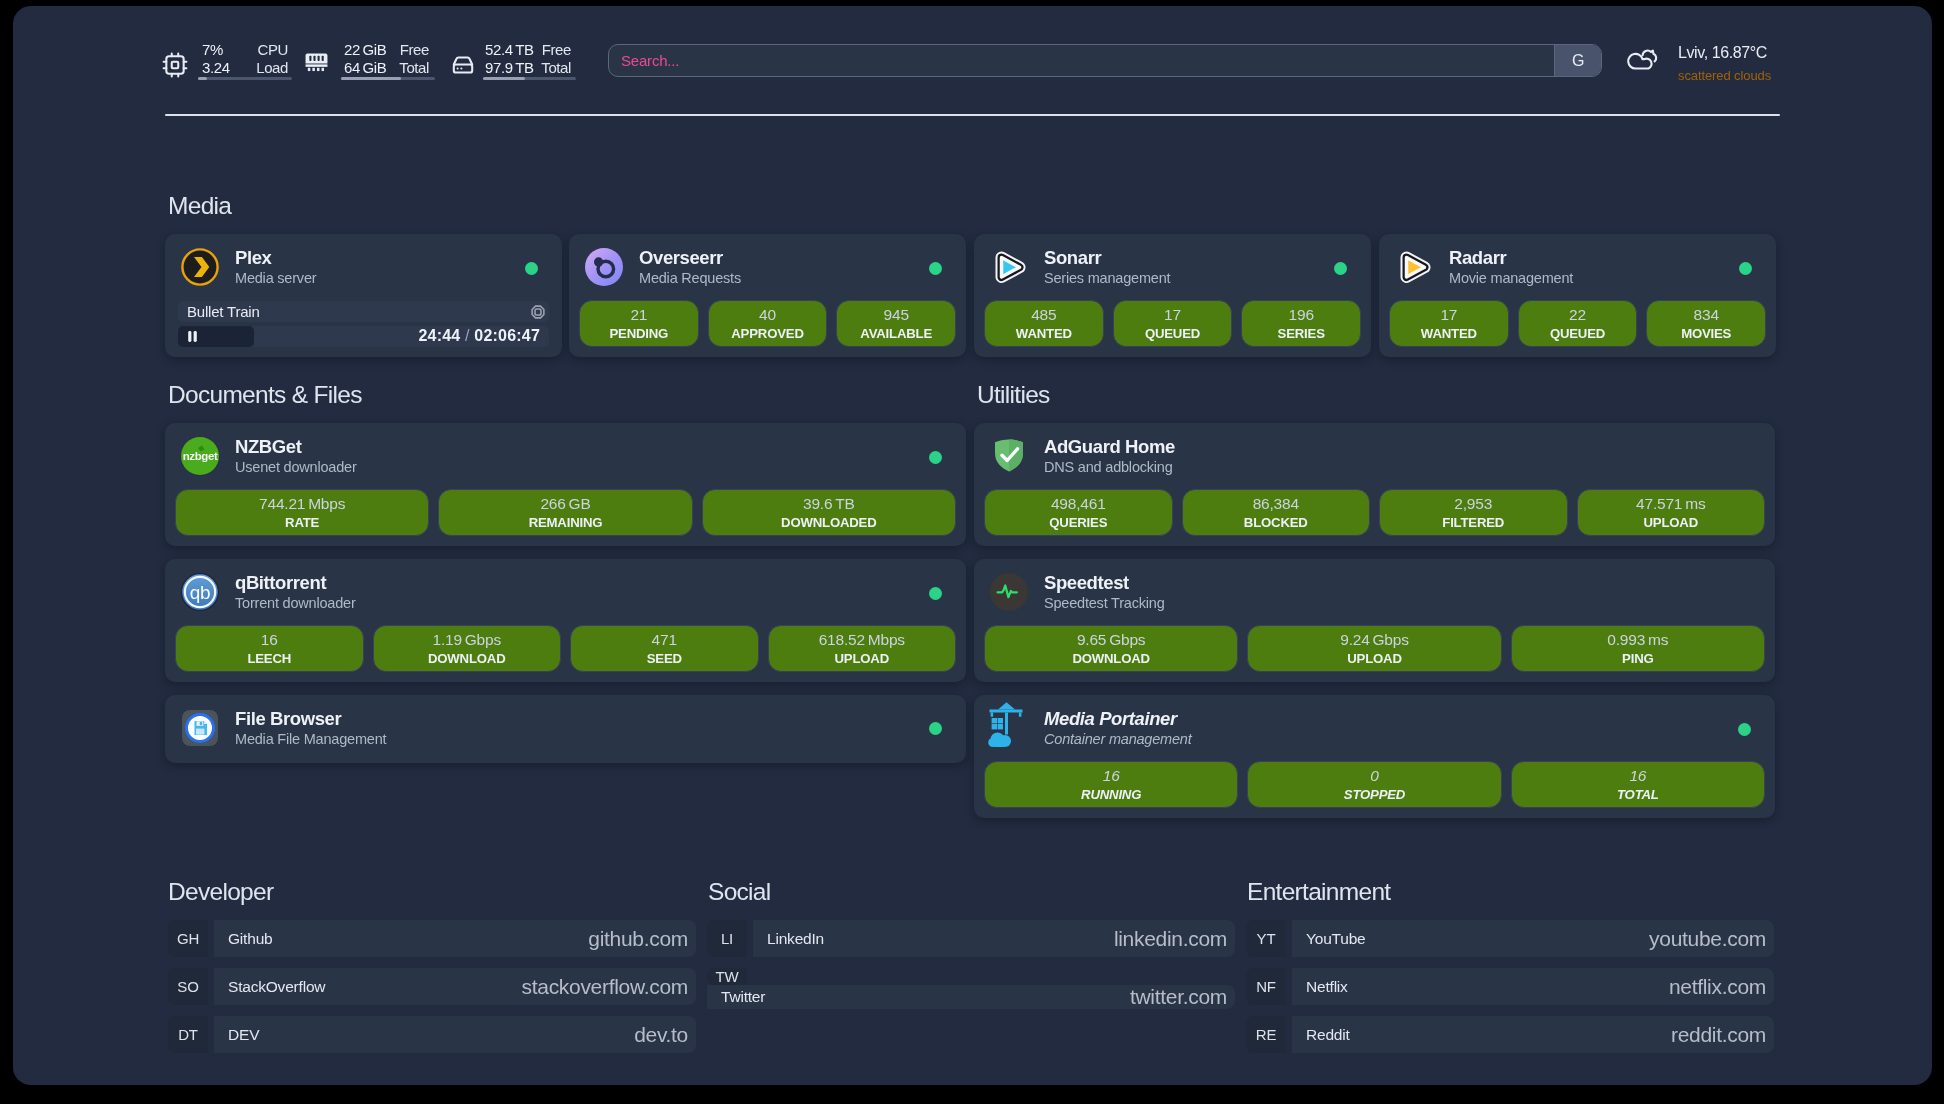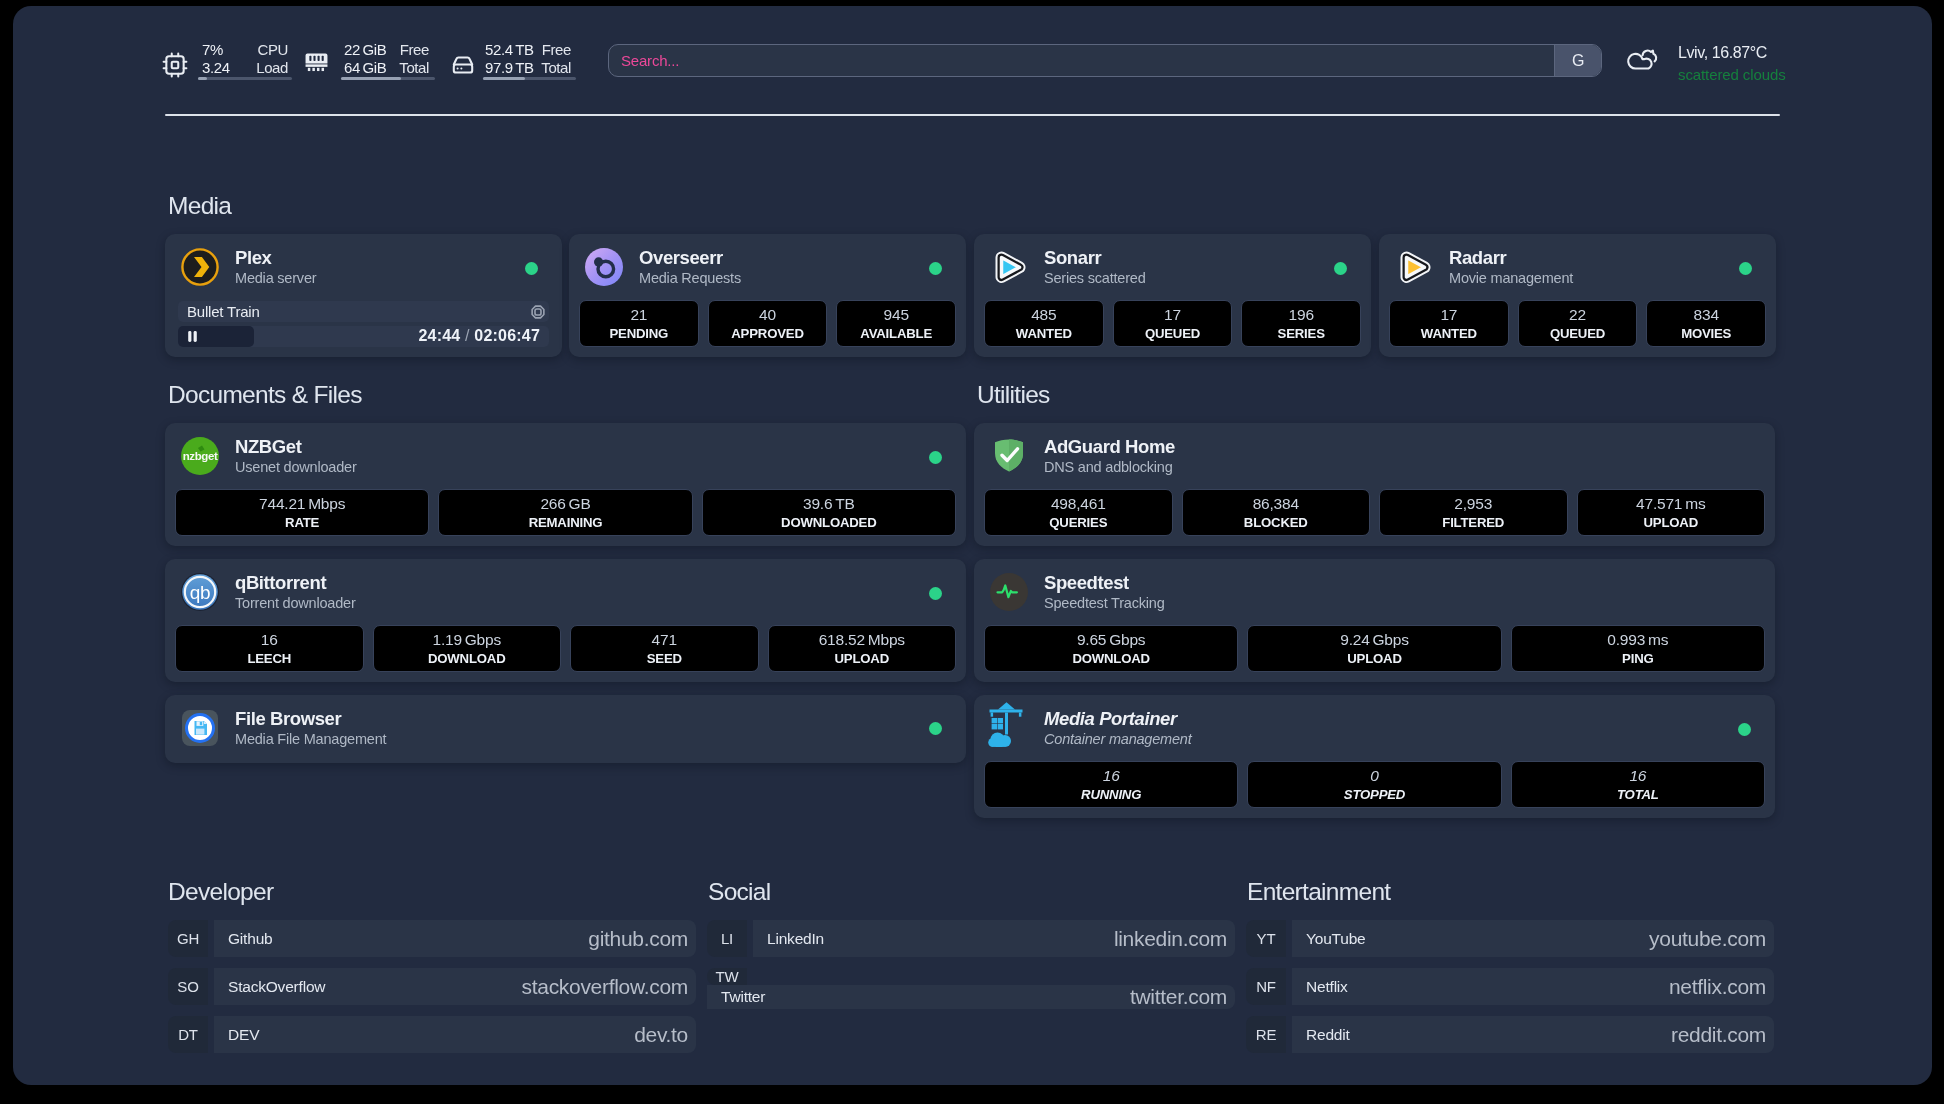--- a/index.html
+++ b/index.html
@@ -5,21 +5,21 @@
 * { margin:0; padding:0; box-sizing:border-box; }
 html,body { width:1944px; height:1104px; background:#000; font-family:"Liberation Sans", sans-serif; overflow:hidden; letter-spacing:-0.2px; }
 .page { position:absolute; left:13px; top:6px; width:1919px; height:1079px; background:#222b40; border-radius:18px; }
 .abs { position:absolute; }
 .card { position:absolute; background:#2a3447; border-radius:10px; box-shadow:0 3px 8px rgba(10,14,24,.35); }
 .icon38 { position:absolute; left:16px; top:14px; width:38px; height:38px; }
 .ctitle { position:absolute; left:70px; top:13px; font-size:18.5px; font-weight:700; color:#eef1f6; letter-spacing:-0.4px; white-space:nowrap; }
 .csub { position:absolute; left:70px; top:36px; font-size:14.5px; color:#b0b9c6; white-space:nowrap; }
 .dot { position:absolute; width:13px; height:13px; border-radius:50%; background:#2bd389; right:24px; top:28px; }
 .stats { position:absolute; left:10px; right:10px; top:66px; height:47px; display:flex; gap:9px; }
-.stat { flex:1; background:#000000; border:1px solid #37425a; border-radius:7px; text-align:center; padding-top:4px; }
+.stat { flex:1; background:#4d7c0f; border:1px solid #37425a; border-radius:13px; text-align:center; padding-top:4px; }
 .sv { font-size:15.5px; color:#ccd4df; line-height:20px; }
 .sl { font-size:13.2px; font-weight:700; color:#edf1f7; line-height:17px; letter-spacing:-0.2px; }
 .sect { position:absolute; font-size:24.5px; color:#dfe5ee; font-weight:500; letter-spacing:-0.7px; white-space:nowrap; }
 .bkrow { position:absolute; height:37px; display:flex; }
 .bkabbr { width:40px; background:#202939; color:#dce1ea; font-size:15px; display:flex; align-items:center; justify-content:center; flex:none; border-radius:8px 0 0 8px; margin-right:6px; }
 .bkbar { flex:1; background:#2a3447; display:flex; align-items:center; padding:0 8px 0 14px; border-radius:0 8px 8px 0; }
 .bkname { flex:1; font-size:15.5px; color:#e3e8f0; }
 .bkurl { font-size:21px; color:#b6bdc9; letter-spacing:-0.3px; }
 .hint { font-size:15px; color:#eef1f6; line-height:17.5px; white-space:nowrap; letter-spacing:-0.4px; }
 .hmut { font-size:15px; color:#e2e6ed; line-height:17.5px; text-align:right; white-space:nowrap; letter-spacing:-0.4px; }
@@ -80,21 +80,21 @@
 
 <div class="abs" style="left:608px; top:44px; width:994px; height:33px; border:1px solid #5c667e; border-radius:10px; background:#2a3447; overflow:hidden; display:flex;">
   <div style="flex:1; display:flex; align-items:center; padding-left:12px; font-size:15px; color:#ec4899;">Search...</div>
   <div style="width:47px; background:#49536b; border-left:1px solid #5c667e; display:flex; align-items:center; justify-content:center; font-size:16px; color:#e8ecf3;">G</div>
 </div>
 
 <svg class="abs" style="left:1626px; top:44px;" width="34" height="28" viewBox="0 0 34 28" fill="none" stroke="#e9edf3" stroke-width="2.1" stroke-linecap="round" stroke-linejoin="round">
   <path d="M22.5 24.5 H9.5 a7.3 7.3 0 1 1 7-9.4 h2 a4.7 4.7 0 1 1 4 9.4z"></path>
   <path d="M16.6 11.2 a5 5 0 0 1 8.4-3.3 l1.9-1.3 0.5 3.2 a4.5 4.5 0 0 1 1.2 7.6"></path>
 </svg>
-<div class="abs" style="left:1678px; top:42px; font-size:16px; color:#e9edf3; line-height:22px; letter-spacing:-0.4px;">Lviv, 16.87°C<br><span style="font-size:15px; color:#15803d; letter-spacing:-0.1px;">scattered clouds</span></div>
+<div class="abs" style="left:1678px; top:42px; font-size:16px; color:#e9edf3; line-height:22px; letter-spacing:-0.4px;">Lviv, 16.87°C<br><span style="font-size:13px; color:#a16207; letter-spacing:-0.1px;">scattered clouds</span></div>
 
 <div class="abs" style="left:165px; top:114px; width:1615px; height:2px; background:#dde2ea; border-radius:1px;"></div>
 
 <div class="sect" style="left:168px; top:192px;">Media</div>
 <div class="sect" style="left:168px; top:381px;">Documents &amp; Files</div>
 <div class="sect" style="left:977px; top:381px;">Utilities</div>
 <div class="sect" style="left:168px; top:878px;">Developer</div>
 <div class="sect" style="left:708px; top:878px;">Social</div>
 <div class="sect" style="left:1247px; top:878px;">Entertainment</div>
 
@@ -155,21 +155,21 @@
   </div>
 </div>
 
 <div class="card" style="left:974px; top:234px; width:397px; height:123px;">
   <svg class="icon38" viewBox="0 0 38 38">
     <path d="M11.5 9.5 L29.5 19.3 L11.5 29 Z" fill="none" stroke="#f2f4f7" stroke-width="12" stroke-linejoin="round"></path>
     <path d="M11.5 9.5 L29.5 19.3 L11.5 29 Z" fill="none" stroke="#16181d" stroke-width="8" stroke-linejoin="round"></path>
     <path d="M11.5 9.5 L29.5 19.3 L11.5 29 Z" fill="#36c6f2" stroke="#f6f8fa" stroke-width="3.5" stroke-linejoin="round"></path>
   </svg>
   <div class="ctitle">Sonarr</div>
-  <div class="csub">Series scattered</div>
+  <div class="csub">Series management</div>
   <div class="dot"></div>
   <div class="stats">
     <div class="stat">
         <div class="sv">485</div>
         <div class="sl">WANTED</div>
       </div>
     <div class="stat">
         <div class="sv">17</div>
         <div class="sl">QUEUED</div>
       </div>

